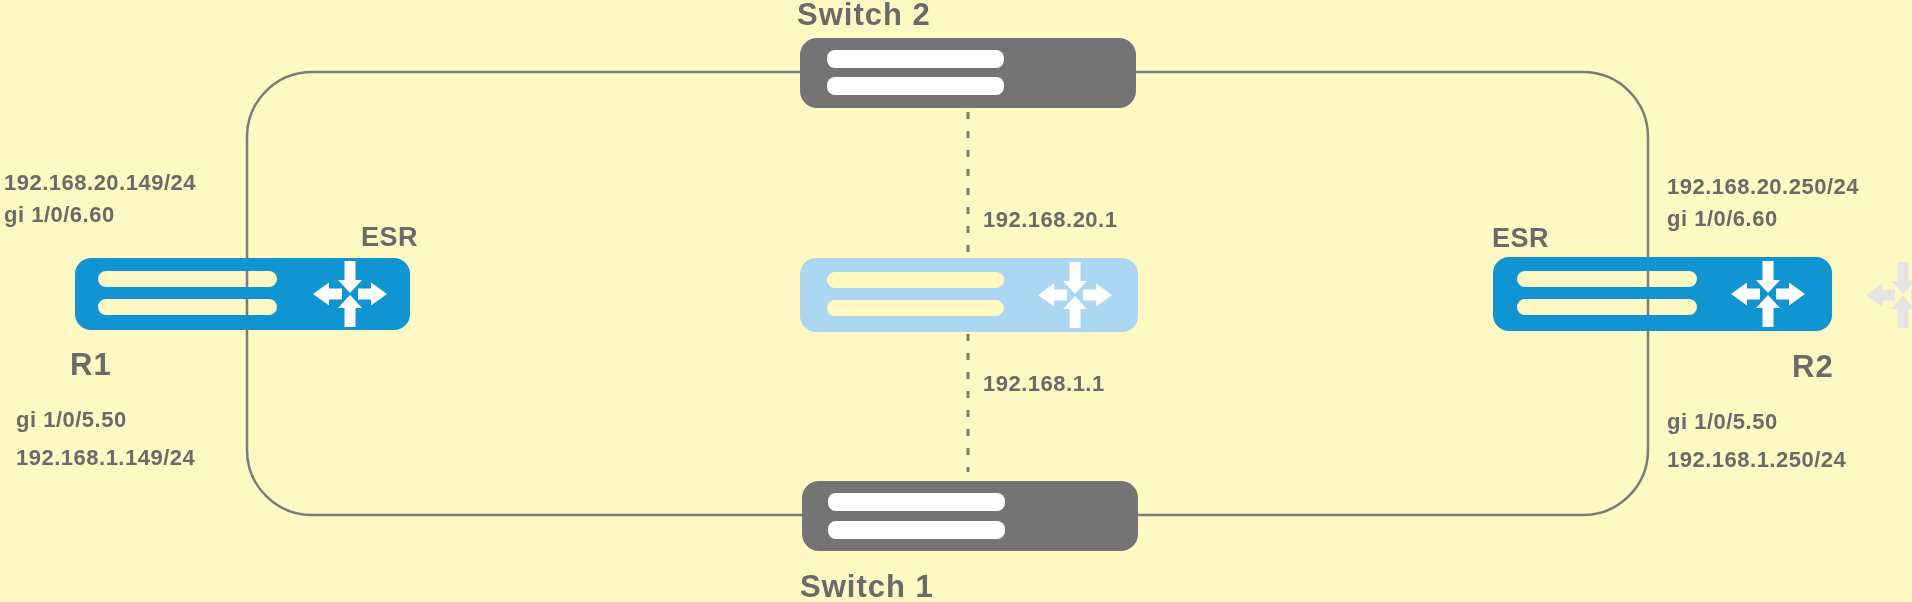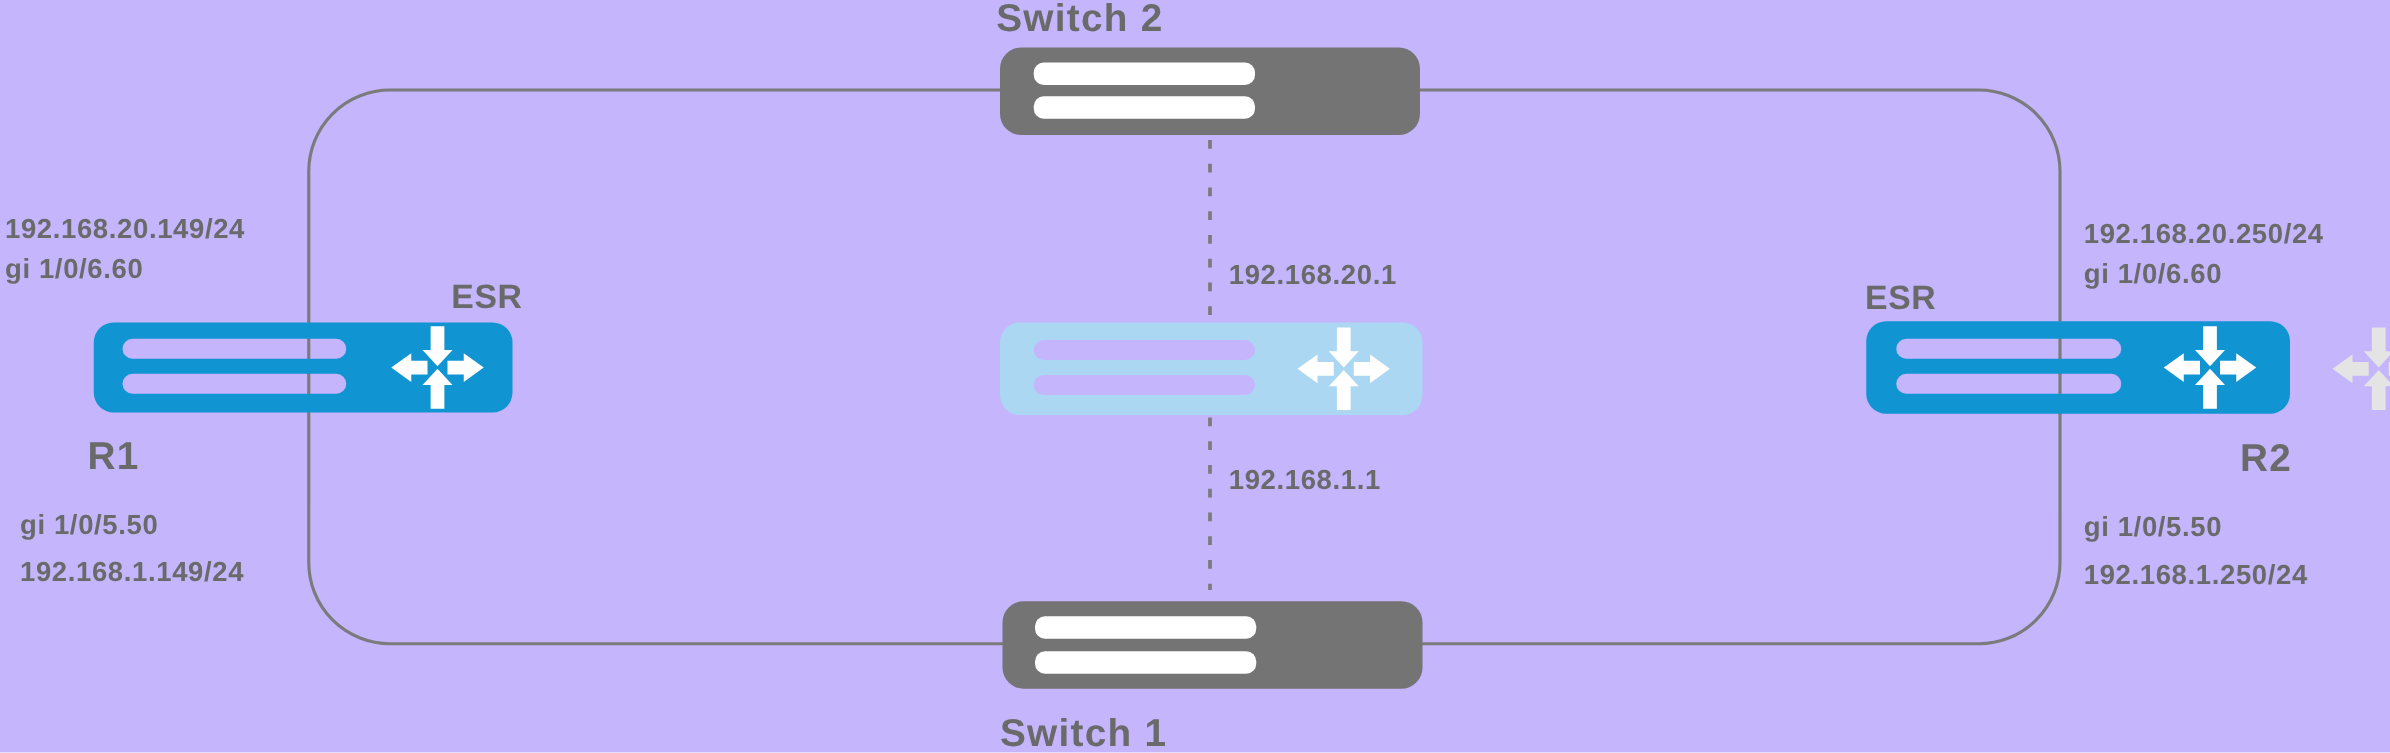--- a/index.html
+++ b/index.html
@@ -1,20 +1,20 @@
 <!DOCTYPE html>
 <html><head>
 <meta charset="utf-8">
 <style>
   html, body { margin: 0; padding: 0; background: #ffffff; }
   .stage {
     position: relative;
     width: 1912px;
     height: 602px;
-    background: #c4b5fd;
+    background: #fef9c3;
     overflow: hidden;
     font-family: "Liberation Sans", sans-serif;
     text-decoration: underline;
   }
   svg { display: block; }
   text {
     font-family: "Liberation Sans", "DejaVu Sans", sans-serif;
     font-weight: bold;
     fill: #6a6a6a;
   }

